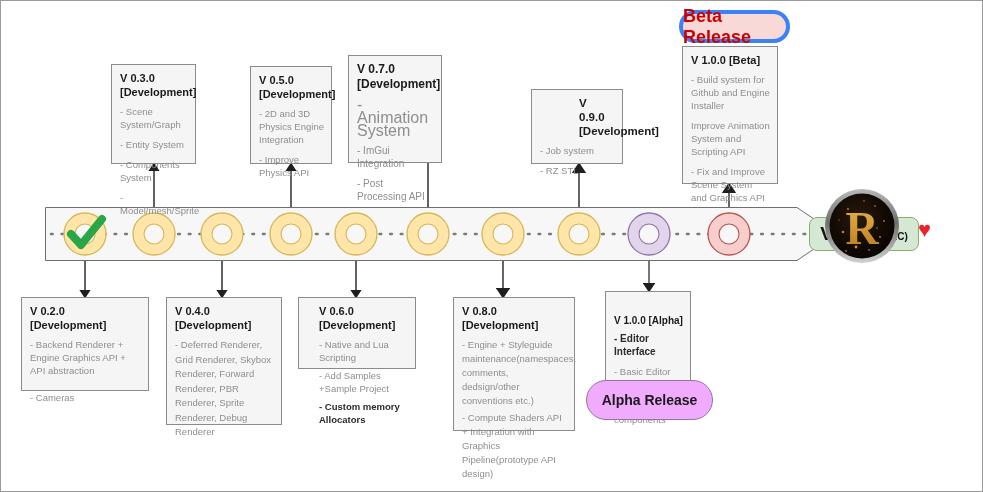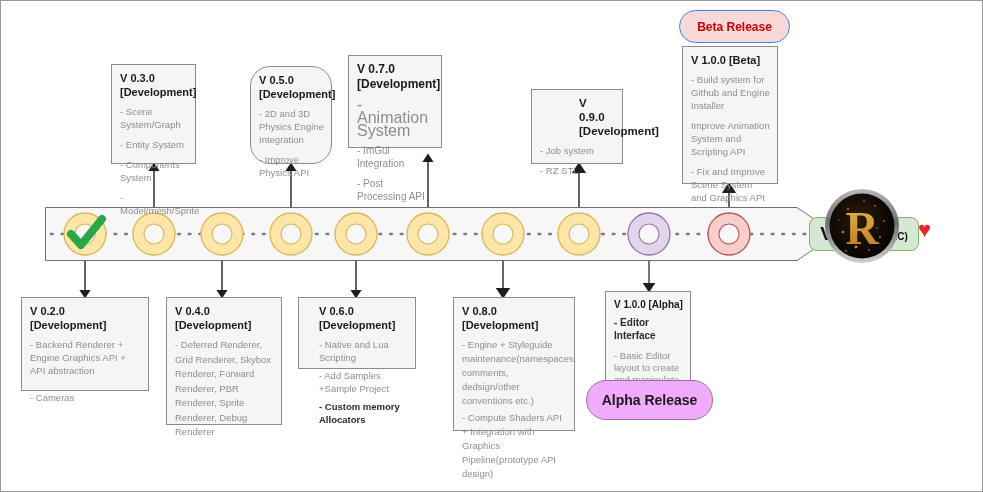--- a/index.html
+++ b/index.html
@@ -26,21 +26,21 @@
     padding:6px 7px 6px 8px;
   }
   .note .ttl{
     font-size:11px;
     font-weight:bold;
     color:#1a1a1a;
     line-height:14px;
     margin-bottom:6px;
     white-space:pre-line;
   }
-  .note .ttl.small{font-size:10px;margin-bottom:4px;}
+  .note .ttl.small{font-size:10px;margin-bottom:4px;margin-top:16px;}
   .note ul{list-style:none;margin:0;padding:0;}
   .note li{
     font-size:9.5px;
     color:#8e8e8e;
     line-height:13px;
     margin-bottom:7px;
   }
   .note li:last-child{margin-bottom:0;}
   .note li.strong{color:#2b2b2b;font-weight:bold;}
 
@@ -55,22 +55,22 @@
   
   .pill{
     position:absolute;
     box-sizing:border-box;
     display:flex;align-items:center;justify-content:center;
     border-radius:22px;
     font-weight:bold;
   }
   #beta-pill{
     left:678px;top:9px;width:111px;height:33px;
-    background:#f9d8d8;border:1px solid #3b82f6;
-    color:#cc0000;font-size:12px;
+    background:#f9d8d8;border:4px solid #3b82f6;
+    color:#cc0000;font-size:18px;
   }
   #alpha-pill{
     left:585px;top:379px;width:127px;height:40px;
     background:#f0abfc;border:1px solid #9673a6;
     color:#1a1a1a;font-size:14px;
   }
   #rc-pill{
     position:absolute;
     left:808px;top:216px;width:110px;height:34px;
     box-sizing:border-box;
@@ -184,30 +184,30 @@
     <div class="ttl">V 0.3.0
 [Development]</div>
     <ul>
       <li>- Scene System/Graph</li>
       <li>- Entity System</li>
       <li>- Components System</li>
       <li>- Model/mesh/Sprite</li>
     </ul>
   </div>
 
-  <div class="note" style="left:249px;top:65px;width:82px;height:98px;border-radius:20px;">
+  <div class="note" style="left:249px;top:65px;width:82px;height:98px;">
     <div class="ttl">V 0.5.0
 [Development]</div>
     <ul>
       <li>- 2D and 3D Physics Engine Integration</li>
       <li>- Improve Physics API</li>
     </ul>
   </div>
 
-  <div class="note" style="left:347px;top:54px;width:94px;height:93px;">
+  <div class="note" style="left:347px;top:54px;width:94px;height:108px;">
     <div class="ttl" style="font-size:12px;line-height:15px;">V 0.7.0
 [Development]</div>
     <ul>
       <li style="font-size:16px;">- Animation System</li>
       <li style="font-size:10px;">- ImGui Integration</li>
       <li style="font-size:10px;">- Post Processing API</li>
     </ul>
   </div>
 
   <div class="note" style="left:530px;top:88px;width:92px;height:75px;">

